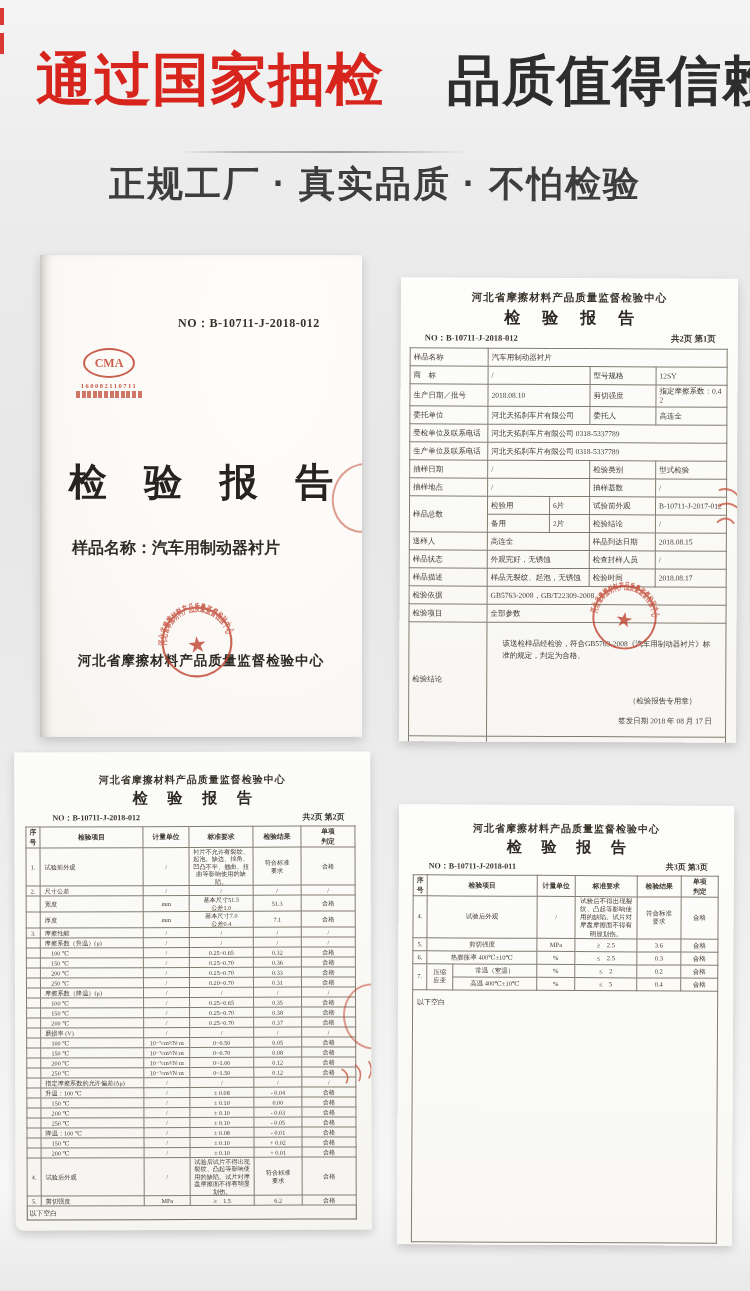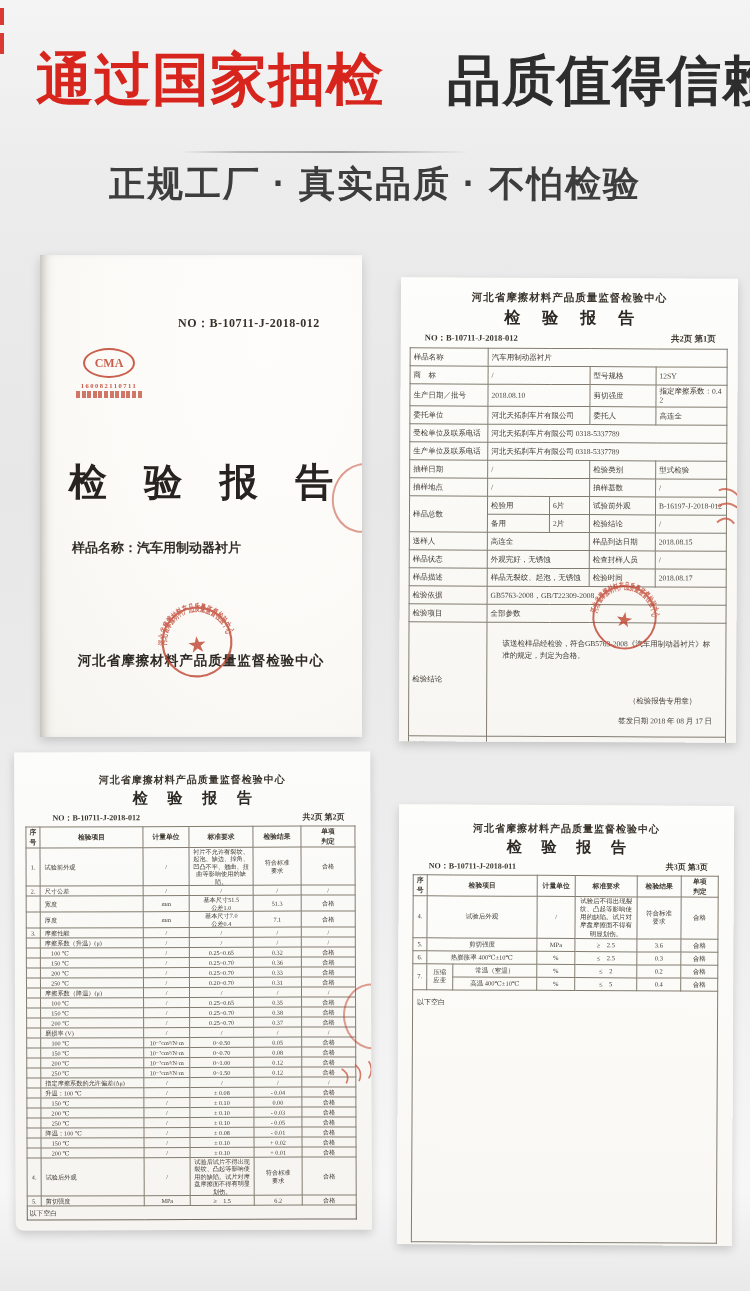--- a/index.html
+++ b/index.html
@@ -31,21 +31,21 @@
   .cover-no{position:absolute;left:138px;top:60px;font-size:12px;font-weight:700;letter-spacing:.5px;color:#37332c;}
   .cma{position:absolute;left:33px;top:93px;width:72px;text-align:center;filter:blur(.3px);}
   .cma-oval{width:48px;height:26px;margin:0 auto;border:2px solid #c0432f;border-radius:50%;
     color:#c0432f;font-size:12px;font-weight:800;line-height:26px;opacity:.85;}
   .cma-num{margin-top:4px;font-size:6.5px;font-weight:800;color:#c0432f;letter-spacing:1.5px;opacity:.9;}
   .cma-bar{margin:2px auto 0;width:66px;height:7px;opacity:.85;
     background:repeating-linear-gradient(90deg,rgba(192,67,47,.85) 0 4px,transparent 4px 5.6px);}
   .cover-title{position:absolute;left:0;top:170px;width:322px;text-align:center;
     font-size:38px;font-weight:800;color:#272320;letter-spacing:14px;text-indent:14px;}
   .cv-fields{position:absolute;left:32px;top:283px;}
-  .cv-field{font-size:13px;font-weight:700;color:#312d26;line-height:20.5px;white-space:nowrap;}
+  .cv-field{font-size:16px;font-weight:700;color:#312d26;line-height:20.5px;white-space:nowrap;}
   .cover-org{position:absolute;left:0;top:397px;width:322px;text-align:center;
     font-size:13.5px;font-weight:800;color:#2e2a24;letter-spacing:1px;}
   .arc-fragment{position:absolute;border:2.5px solid rgba(193,62,40,.5);border-radius:50%;}
   .cover .arc-fragment{right:-32px;top:208px;width:58px;height:66px;transform:rotate(12deg);}
 
   
   .p-org{text-align:center;font-weight:700;letter-spacing:1px;color:#3a352d;}
   .p-title{text-align:center;font-weight:800;color:#2c2823;}
   .p-noline{display:flex;justify-content:space-between;font-weight:700;color:#3a352d;}
   table{border-collapse:collapse;table-layout:fixed;}
@@ -193,21 +193,21 @@
             <td>抽样地点</td>
             <td colspan="2">/</td>
             <td>抽样基数</td>
             <td>/</td>
           </tr>
           <tr>
             <td rowspan="2">样品总数</td>
             <td>检验用</td>
             <td>6片</td>
             <td>试验前外观</td>
-            <td>B-16197-J-2018-012</td>
+            <td>B-10711-J-2017-012</td>
           </tr>
           <tr>
             <td>备用</td>
             <td>2片</td>
             <td>检验结论</td>
             <td>/</td>
           </tr>
           <tr>
             <td>送样人</td>
             <td colspan="2">高连全</td>

